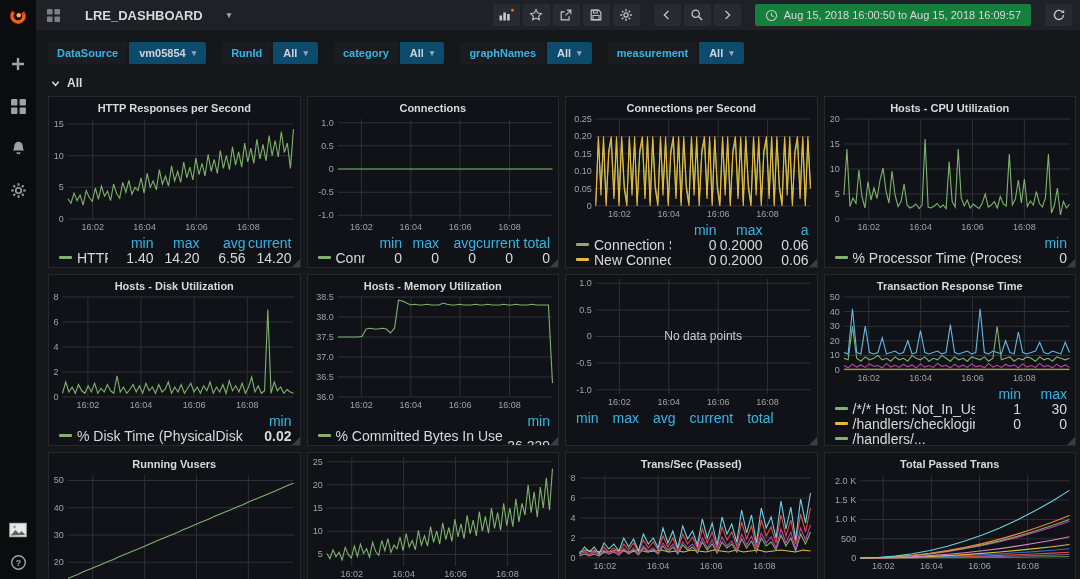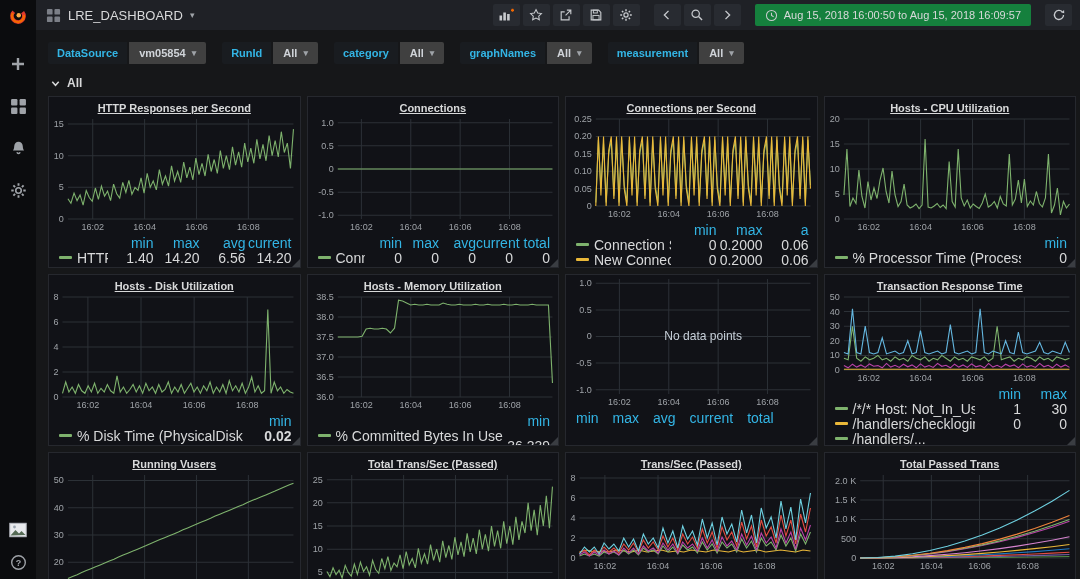--- a/index.html
+++ b/index.html
@@ -7,43 +7,43 @@
   .app{display:flex;width:1080px;height:579px;}
   
   .sidebar{width:36px;flex:none;background:#0b0c0e;display:flex;flex-direction:column;align-items:center;
     padding-top:7px;position:relative;}
   .side-icons{margin-top:30px;display:flex;flex-direction:column;gap:24px;align-items:center;}
   .side-icon{width:18px;height:18px;display:flex;align-items:center;justify-content:center;cursor:pointer;}
   .side-bottom{position:absolute;bottom:8px;left:0;right:0;display:flex;flex-direction:column;align-items:center;gap:14px;}
   
   .main{flex:1;display:flex;flex-direction:column;overflow:hidden;}
   .navbar{height:30px;flex:none;background:#1f2126;display:flex;align-items:center;padding:0 8px 0 10px;}
-  .nav-title{display:flex;align-items:center;gap:7px;color:#d8d9da;font-size:13px;font-weight:normal;cursor:pointer;text-align:right;}
+  .nav-title{display:flex;align-items:center;gap:24px;color:#d8d9da;font-size:13px;font-weight:bold;cursor:pointer;text-align:right;}
   .caret{font-size:9px;color:#9fa3a8;}
   .nav-actions{margin-left:auto;display:flex;align-items:center;gap:3px;}
   .nav-btn{width:27px;height:22px;background:#282b31;border-radius:2px;display:flex;align-items:center;
     justify-content:center;cursor:pointer;}
   .nav-gap{width:8px;}
   .time-box{display:flex;align-items:center;gap:6px;background:#15803d;height:22px;padding:0 10px;
     color:#d8d9da;font-size:11px;border-radius:2px;cursor:pointer;white-space:nowrap;}
   
   .submenu{display:flex;gap:16px;padding:12px 0 8px 12px;flex:none;}
   .filter{display:flex;align-items:stretch;cursor:pointer;}
   .filter-label{color:#33b5e5;font-size:11px;font-weight:bold;background:#191c20;padding:5px 9px;border-radius:2px 0 0 2px;}
-  .filter-value{color:#d0d4d9;font-size:11px;font-weight:bold;background:#404040;padding:5px 10px;
+  .filter-value{color:#d0d4d9;font-size:11px;font-weight:bold;background:#0c4a6e;padding:5px 10px;
     border-radius:0 2px 2px 0;display:flex;align-items:center;gap:6px;margin-left:2px;}
   
   .section-row{display:flex;align-items:center;gap:6px;color:#d8d9da;font-size:12px;font-weight:bold;
     padding:4px 0 4px 14px;flex:none;cursor:pointer;}
   
   .grid{flex:1;display:grid;grid-template-columns:repeat(4,1fr);grid-auto-rows:172px;gap:6px;
     margin:2px 4px 0 12px;overflow:hidden;}
   .panel{background:#111217;border:1px solid #26282e;display:flex;flex-direction:column;overflow:hidden;position:relative;}
   .panel-title{color:#d8d9da;font-size:11px;font-weight:bold;text-align:center;padding:5px 4px 1px;
-    white-space:nowrap;overflow:hidden;flex:none;cursor:pointer;text-decoration:underline;}
+    white-space:nowrap;overflow:hidden;flex:none;cursor:pointer;}
   svg.plot{display:block;width:100%;flex:none;}
   .legend{padding:1px 8px 0 10px;color:#d8d9da;font-size:14px;flex:none;}
   .lg-head,.lg-row{display:flex;align-items:center;height:15px;white-space:nowrap;}
   .lg-spacer{flex:1;min-width:0;}
   .lg-col{color:#33b5e5;text-align:right;flex:none;}
   .lg-col.left{text-align:left;margin-right:14px;}
   .lg-name{flex:1;min-width:0;overflow:hidden;display:flex;align-items:center;gap:5px;cursor:pointer;}
   .lg-val{text-align:right;flex:none;}
   .dash{width:13px;height:3px;border-radius:1px;flex:none;}
   .rsz{position:absolute;right:0;bottom:0;width:0;height:0;border-style:solid;border-width:0 0 8px 8px;
@@ -605,21 +605,20 @@
             <line x1="18.8" y1="9.450000000000005" x2="243" y2="9.450000000000005" stroke="#2c3137" stroke-width="1"></line>
             <text x="14.8" y="12.450000000000005" text-anchor="end" font-size="9" fill="#9fa3a8" font-family="Liberation Sans, sans-serif">50</text>
             <text x="43.462" y="124" text-anchor="middle" font-size="9" fill="#9fa3a8" font-family="Liberation Sans, sans-serif">16:02</text>
             <text x="95.028" y="124" text-anchor="middle" font-size="9" fill="#9fa3a8" font-family="Liberation Sans, sans-serif">16:04</text>
             <text x="146.594" y="124" text-anchor="middle" font-size="9" fill="#9fa3a8" font-family="Liberation Sans, sans-serif">16:06</text>
             <text x="198.16000000000003" y="124" text-anchor="middle" font-size="9" fill="#9fa3a8" font-family="Liberation Sans, sans-serif">16:08</text>
             <polyline points="18.8,107.5 23.4,105.6 28.0,103.7 32.5,101.6 37.1,99.6 41.7,97.7 46.3,95.8 50.8,93.9 55.4,92.0 60.0,90.1 64.6,88.2 69.1,86.0 73.7,84.1 78.3,82.2 82.9,80.3 87.4,78.4 92.0,76.5 96.6,74.6 101.2,72.4 105.7,70.5 110.3,68.6 114.9,66.7 119.5,64.8 124.0,62.9 128.6,61.0 133.2,58.8 137.8,56.9 142.3,55.0 146.9,53.0 151.5,51.1 156.1,49.2 160.6,47.3 165.2,45.1 169.8,43.2 174.4,41.3 178.9,39.4 183.5,37.5 188.1,35.6 192.7,33.7 197.2,31.5 201.8,29.6 206.4,27.7 211.0,25.8 215.5,23.9 220.1,22.0 224.7,20.1 229.3,17.9 233.8,16.0 238.4,14.1 243.0,12.2" fill="none" stroke="#7eb26d" stroke-width="1.1"></polyline>
           </svg>
         </section>
         <section class="panel">
-          <div class="panel-title">Total Trans/Sec (Passed)</div>
           <svg class="plot" viewBox="0 0 249 128" preserveAspectRatio="none" height="128">
             <line x1="43.462" y1="4" x2="43.462" y2="113" stroke="#2c3137" stroke-width="1"></line>
             <line x1="95.028" y1="4" x2="95.028" y2="113" stroke="#2c3137" stroke-width="1"></line>
             <line x1="146.594" y1="4" x2="146.594" y2="113" stroke="#2c3137" stroke-width="1"></line>
             <line x1="198.16000000000003" y1="4" x2="198.16000000000003" y2="113" stroke="#2c3137" stroke-width="1"></line>
             <line x1="18.8" y1="101.40425531914893" x2="243" y2="101.40425531914893" stroke="#2c3137" stroke-width="1"></line>
             <text x="14.8" y="104.40425531914893" text-anchor="end" font-size="9" fill="#9fa3a8" font-family="Liberation Sans, sans-serif">5</text>
             <line x1="18.8" y1="78.2127659574468" x2="243" y2="78.2127659574468" stroke="#2c3137" stroke-width="1"></line>
             <text x="14.8" y="81.2127659574468" text-anchor="end" font-size="9" fill="#9fa3a8" font-family="Liberation Sans, sans-serif">10</text>
             <line x1="18.8" y1="55.02127659574468" x2="243" y2="55.02127659574468" stroke="#2c3137" stroke-width="1"></line>

